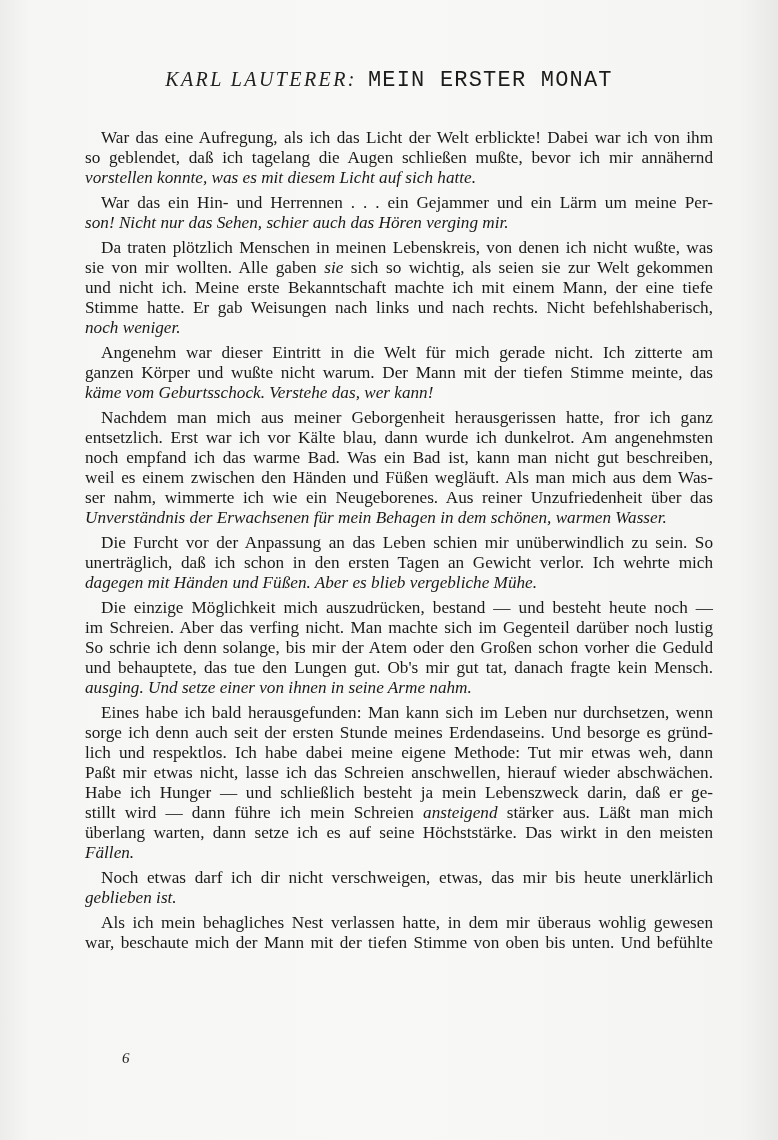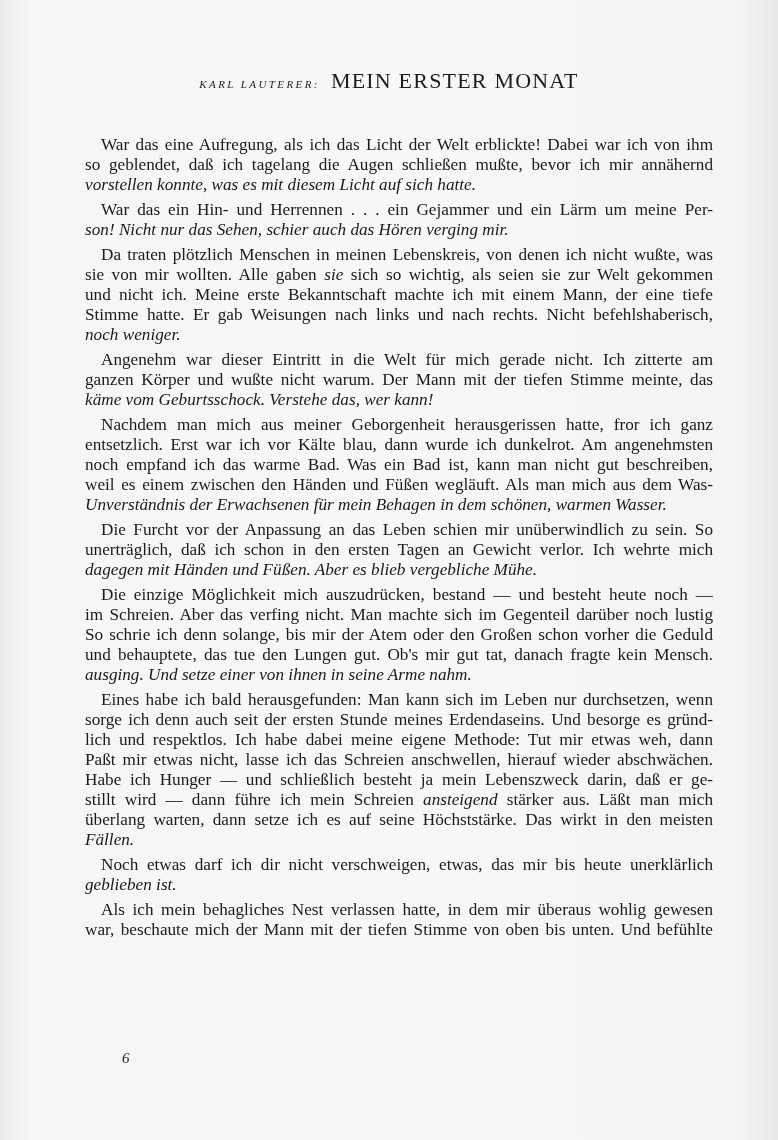--- a/index.html
+++ b/index.html
@@ -25,34 +25,34 @@
       position: absolute;
       top: 68px;
       left: 0;
       width: 778px;
       text-align: center;
       white-space: nowrap;
     }
     .header .author {
       font-family: "Liberation Serif", serif;
       font-style: italic;
-      font-size: 11px;
+      font-size: 20px;
       letter-spacing: 2.4px;
       color: #222;
     }
     .header .title {
-      font-family: Liberation Serif, serif;
+      font-family: Liberation Mono, monospace;
       font-size: 22px;
       letter-spacing: 1.2px;
       color: #1c1c1c;
       margin-left: 6px;
     }
     .body-text {
       position: absolute;
-      top: 135px;
+      top: 128px;
       left: 85px;
       width: 628px;
       font-family: "Liberation Serif", serif;
       font-size: 17.2px;
       line-height: 20.1px;
       text-align: justify;
       color: #1a1a1a;
     }
     .line {
       display: block;
@@ -116,20 +116,21 @@
         <span class="line indent">Angenehm war dieser Eintritt in die Welt für mich gerade nicht. Ich zitterte am</span>
         <span class="line">ganzen Körper und wußte nicht warum. Der Mann mit der tiefen Stimme meinte, das</span>
         <span class="line last">käme vom Geburtsschock. Verstehe das, wer kann!</span>
       </div>
       <span class="para-gap"></span>
       <div>
         <span class="line indent">Nachdem man mich aus meiner Geborgenheit herausgerissen hatte, fror ich ganz</span>
         <span class="line">entsetzlich. Erst war ich vor Kälte blau, dann wurde ich dunkelrot. Am angenehmsten</span>
         <span class="line">noch empfand ich das warme Bad. Was ein Bad ist, kann man nicht gut beschreiben,</span>
         <span class="line">weil es einem zwischen den Händen und Füßen wegläuft. Als man mich aus dem Was-</span>
+        <span class="line">ser nahm, wimmerte ich wie ein Neugeborenes. Aus reiner Unzufriedenheit über das</span>
         <span class="line last">Unverständnis der Erwachsenen für mein Behagen in dem schönen, warmen Wasser.</span>
       </div>
       <span class="para-gap"></span>
       <div>
         <span class="line indent">Die Furcht vor der Anpassung an das Leben schien mir unüberwindlich zu sein. So</span>
         <span class="line">unerträglich, daß ich schon in den ersten Tagen an Gewicht verlor. Ich wehrte mich</span>
         <span class="line last">dagegen mit Händen und Füßen. Aber es blieb vergebliche Mühe.</span>
       </div>
       <span class="para-gap"></span>
       <div>

